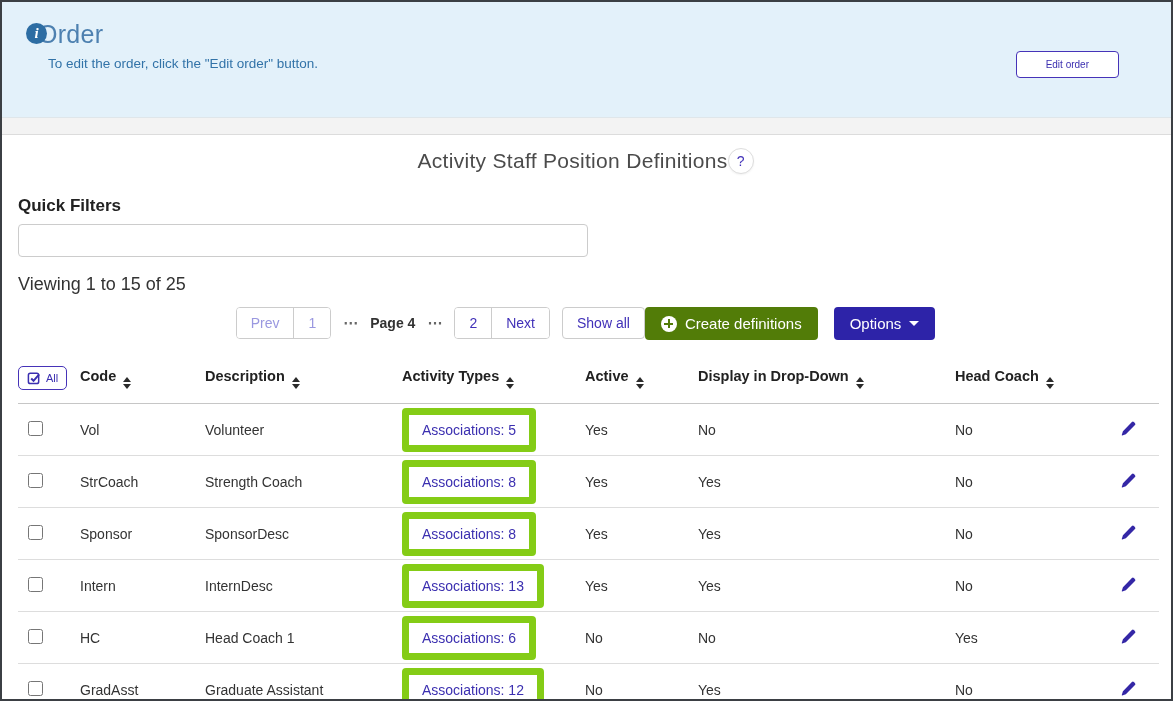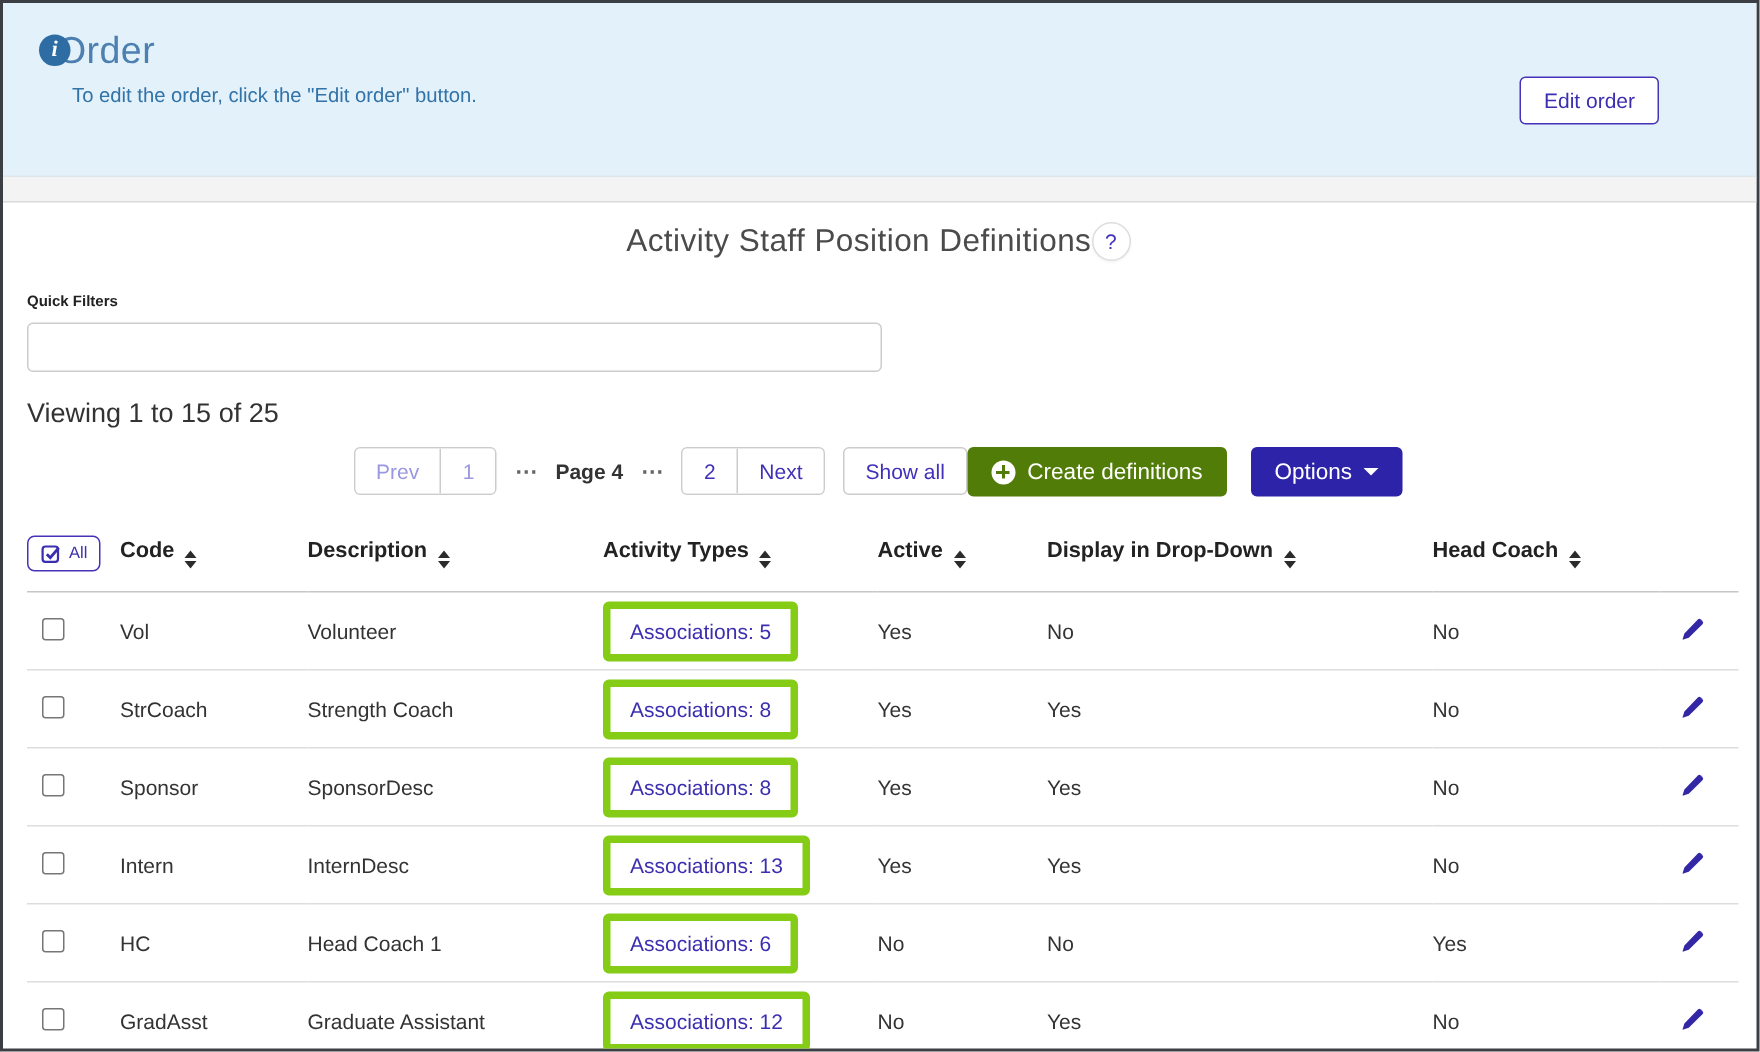--- a/index.html
+++ b/index.html
@@ -31,24 +31,24 @@
   .banner-title {
     margin-left: 12px;
     font-size: 25px; font-weight: 400; color: #4d80b0;
     letter-spacing: 0.3px;
   }
   .banner-subtitle {
     margin-left: 22px; margin-top: 7px;
     font-size: 13.5px; color: #3273a8;
   }
   .edit-order-btn {
-    position: absolute; right: 65px; top: 49px;
+    position: absolute; right: 52px; top: 49px;
     background: #fff; border: 1px solid #4633b8; border-radius: 4px;
-    color: #3b2fb0; font-size: 14px;
-    padding: 7px 15px; cursor: pointer;
+    color: #3b2fb0; font-size: 10px;
+    padding: 7px 29px; cursor: pointer;
     font-family: "Liberation Sans", sans-serif;
   }
 
   .gray-strip {
     height: 17px; background: #f3f3f3;
     border-bottom: 1px solid #dcdcdc;
   }
 
   
   .content { padding: 0 16px; }
@@ -60,21 +60,21 @@
   .page-title { font-size: 21px; font-weight: 400; color: #4b4b4b; letter-spacing: 0.3px; }
   .help-circle {
     width: 26px; height: 26px; border-radius: 50%;
     border: 1px solid #ddd; background: #fff;
     color: #4131b8; font-size: 14px;
     display: flex; align-items: center; justify-content: center;
     box-shadow: 0 1px 2px rgba(0,0,0,0.05);
     cursor: pointer; margin-right: 2px;
   }
 
-  .qf-label { margin-top: 22px; font-size: 10px; font-weight: bold; color: #222; }
+  .qf-label { margin-top: 22px; font-size: 17px; font-weight: bold; color: #222; }
   .qf-input {
     margin-top: 8px; width: 570px; height: 33px;
     border: 1px solid #ccc; border-radius: 4px;
     padding: 0 10px; font-size: 14px; color: #333;
     font-family: "Liberation Sans", sans-serif;
   }
 
   .viewing { margin-top: 17px; font-size: 18px; color: #333; }
 
   
@@ -165,21 +165,21 @@
   td {
     font-size: 14px; color: #333;
     border-bottom: 1px solid #ddd;
     padding: 0 8px 0 0; height: 52px; vertical-align: middle;
   }
   .row-checkbox {
     width: 15px; height: 15px; margin-left: 10px; cursor: pointer;
     accent-color: #fff;
   }
   .assoc-btn {
-    background: #fff; border: 5px solid #84cc16; border-radius: 4px;
+    background: #fff; border: 7px solid #84cc16; border-radius: 4px;
     color: #3b2fb0; font-size: 14px; padding: 7px 13px; cursor: pointer;
     font-family: "Liberation Sans", sans-serif;
   }
   .edit-cell { text-align: right; padding-right: 20px; }
   .edit-btn { background: none; border: none; cursor: pointer; padding: 2px; }
 </style>
 </head>
 <body>
 
 <div class="banner">

